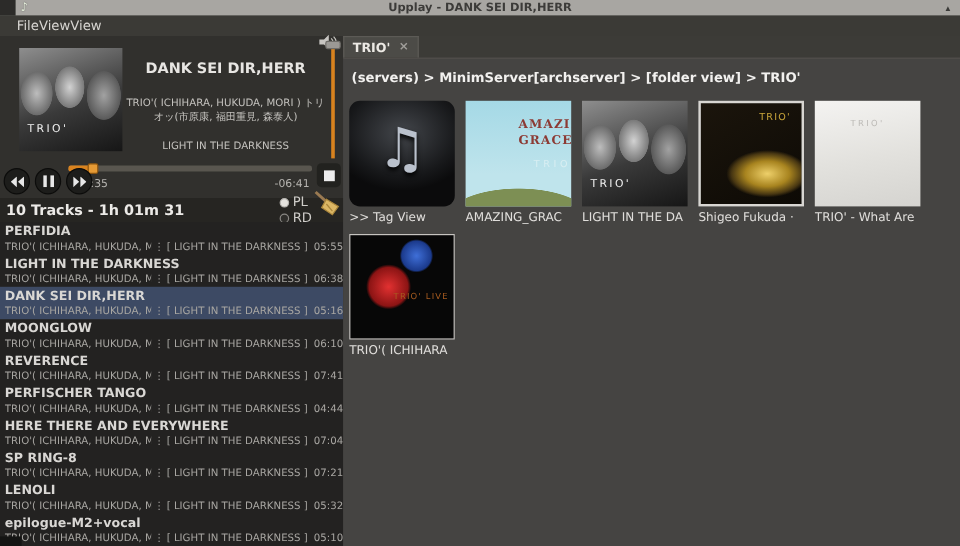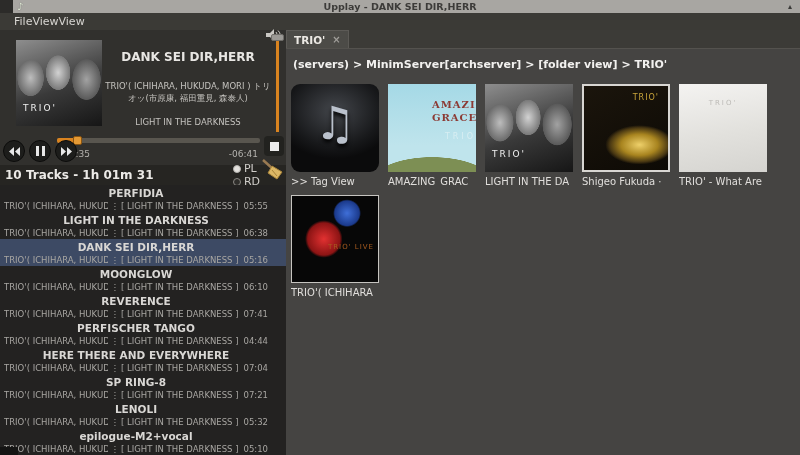--- a/index.html
+++ b/index.html
@@ -60,21 +60,21 @@
               background:#262522; display:flex; align-items:center; padding:0 26px 0 5px; }
   #pl-summary { flex:1; font-size:12px; font-weight:bold; color:#eceae7; }
   .mode { display:flex; align-items:center; margin-left:9px; font-size:11px; color:#cfcdc9; }
   .radio-dot { width:8px; height:8px; border-radius:50%; border:1px solid #8a8884;
                background:#2e2d2a; margin-right:3px; }
   .radio-dot.sel { background:#e4e2de; border-color:#b5b3af; }
 
   
   #track-list { position:absolute; left:0; top:155px; width:286px; height:270px;
                 background:#232221; overflow:hidden; }
-  .track { height:27px; padding:1px 18px 0 4px;text-align:center; }
+  .track { height:27px; padding:1px 0 0 4px; }
   .track.sel { background:#3d4a64; }
   .t-title { font-size:10.5px; font-weight:bold; color:#d9d7d4; line-height:14px;
              white-space:nowrap; overflow:hidden; }
   .t-sub { display:flex; font-size:8.5px; color:#a8a6a2; line-height:12px; white-space:nowrap; }
   .t-artist { flex:1 1 auto; overflow:hidden; }
   .t-album { flex:0 0 auto; margin-left:2px; }
   .t-dur { flex:0 0 auto; margin-left:5px; }
 
   
   #speaker { position:absolute; left:266px; top:26px; z-index:4; }

